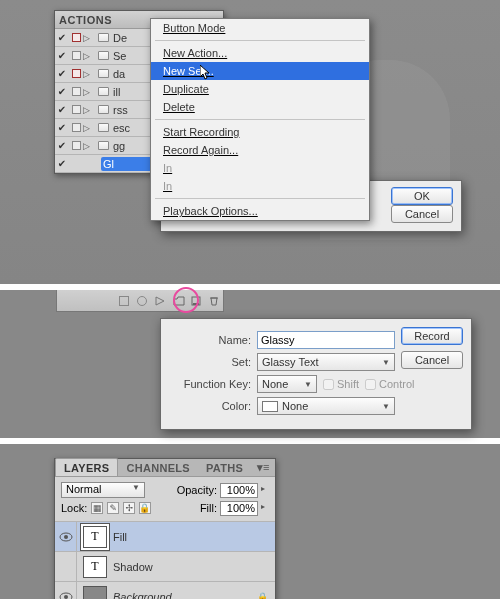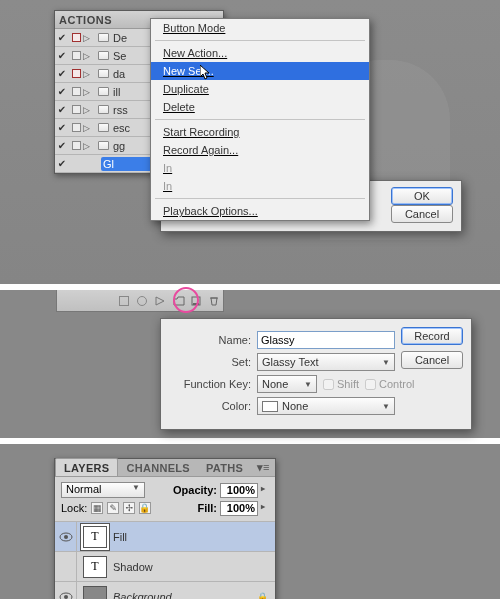--- a/index.html
+++ b/index.html
@@ -70,21 +70,21 @@
   .sec3 { height: 161px; background: #888; position: relative; }
   .layers-panel { position: absolute; left: 54px; top: 14px; width: 222px; background: #cfcfcf; border: 1px solid #5a5a5a; box-shadow: 1px 2px 6px rgba(0,0,0,.4); }
   .tabs { display: flex; height: 18px; background: #b7b7b7; border-bottom: 1px solid #9a9a9a; font-size: 9px; color: #555; font-weight: bold; letter-spacing: .3px; }
   .tab { padding: 3px 8px 0; }
   .tab.active { background: #d6d6d6; border: 1px solid #9a9a9a; border-bottom: none; border-radius: 2px 2px 0 0; margin-top: -1px; color: #333; }
   .tabs .menu { margin-left: auto; padding: 2px 6px; color: #555; }
   .opts { background: #d6d6d6; padding: 4px 6px; border-bottom: 1px solid #b5b5b5; }
   .opts-row { display: flex; align-items: center; height: 18px; gap: 4px; }
   .blend { width: 84px; height: 16px; border: 1px solid #8a8a8a; background: linear-gradient(#fdfdfd,#e6e6e6); display: inline-flex; align-items: flex-start; padding: 0 4px; }
   .blend .dd { margin-left: auto; font-size: 8px; color: #555; }
-  .pct { display: inline-flex; align-items: center; margin-left: auto; gap: 3px; font-weight: bold; }
+  .pct { display: inline-flex; align-items: center; margin-left: auto; gap: 3px; }
   .pct .val { border: 1px solid #8a8a8a; background: #fff; width: 38px; height: 15px; line-height: 13px; padding: 0 2px; text-align: right; }
   .pct .sld { width: 8px; height: 12px; font-size: 8px; color: #555; }
   .lock-row { display: flex; align-items: center; height: 18px; gap: 4px; }
   .lock-row .icons { display: inline-flex; gap: 4px; }
   .li { width: 12px; height: 12px; border: 1px solid #999; background: #f3f3f3; display: inline-flex; align-items: center; justify-content: center; font-size: 9px; color: #555; }
   
   .layer-list { background: #d6d6d6; }
   .layer-row { display: flex; align-items: center; height: 30px; border-bottom: 1px solid #b5b5b5; }
   .layer-row.selected { background: #b9c9e4; }
   .vis-col { width: 22px; text-align: center; border-right: 1px solid #b5b5b5; height: 100%; display: flex; align-items: center; justify-content: center; }

